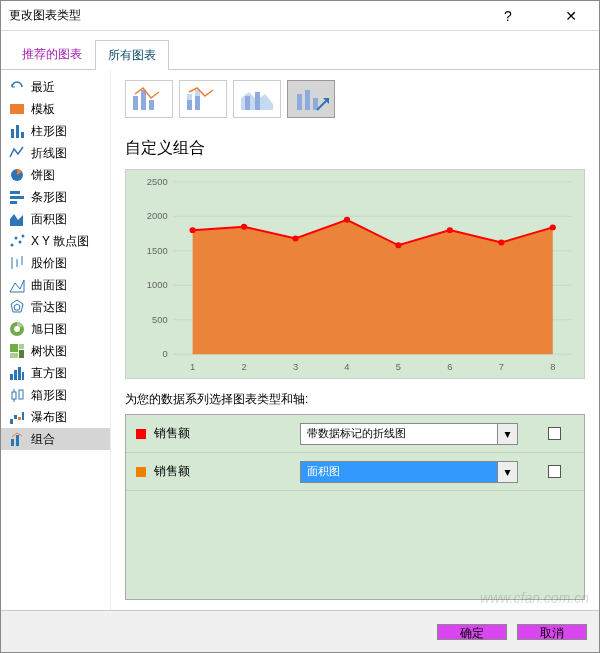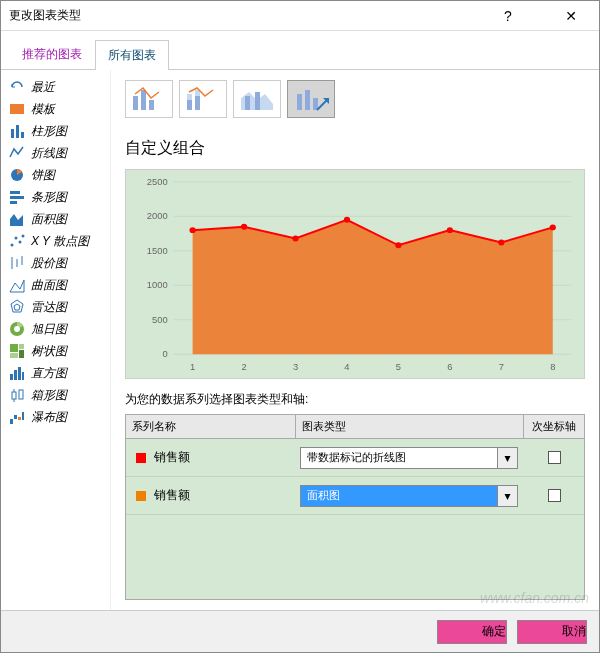--- a/index.html
+++ b/index.html
@@ -5,21 +5,21 @@
 * { box-sizing: border-box; margin: 0; padding: 0; }
 body { font-family: "Microsoft YaHei", sans-serif; font-size: 12px; background: #fff; }
 .dialog { width: 600px; height: 653px; border: 1px solid #888; background: #fff; display: flex; flex-direction: column; position: relative; }
 .titlebar { height: 30px; display: flex; align-items: center; padding: 0 8px; border-bottom: 1px solid #ddd; gap: 23px; }
 .titlebar .title { flex: 1; font-size: 12px; }
 .titlebar .btn { width: 40px; height: 28px; display: flex; align-items: center; justify-content: center; cursor: pointer; font-size: 14px; }
 .tabs { display: flex; padding: 8px 8px 0 8px; border-bottom: 1px solid #ccc; }
 .tab { padding: 6px 12px; border: 1px solid transparent; border-bottom: none; cursor: pointer; color: #a21caf; }
 .tab.active { border-color: #ccc; background: #fff; color: #0c4a6e; position: relative; top: 1px; }
 .body { flex: 1; display: flex; overflow: hidden; }
-.sidebar { width: 110px; border-right: 1px solid #eee; padding: 6px 0; overflow-y: auto; font-style: italic; }
+.sidebar { width: 110px; border-right: 1px solid #eee; padding: 6px 0; overflow-y: auto; }
 .side-item { display: flex; align-items: center; height: 22px; padding: 0 8px; cursor: pointer; gap: 6px; }
 .side-item.selected { background: #d5d5d5; }
 .side-icon { width: 16px; height: 16px; display: flex; align-items: center; justify-content: center; }
 .main { flex: 1; padding: 10px 14px; display: flex; flex-direction: column; overflow: hidden; }
 .type-row { display: flex; gap: 6px; margin-bottom: 12px; }
 .type-btn { width: 48px; height: 38px; border: 1px solid #ccc; background: #fff; display: flex; align-items: center; justify-content: center; cursor: pointer; }
 .type-btn.active { background: #d5d5d5; border-color: #999; }
 .section-title { font-size: 16px; margin: 8px 0 10px 0; }
 .chart-box { width: 100%; height: 210px; background: #d5e8d4; border: 1px solid #ccc; position: relative; }
 .instruction { margin: 12px 0 6px 0; }
@@ -34,21 +34,21 @@
 .ser-row .swatch { width: 10px; height: 10px; margin: 0 8px 0 10px; }
 .ser-row .name { flex: 0 0 140px; }
 .ser-row .type-cell { flex: 1; padding: 0 6px; }
 .combo { display: flex; border: 1px solid #888; height: 22px; background: #fff; }
 .combo.highlight { background: #3399ff; color: #fff; }
 .combo .text { flex: 1; padding: 2px 6px; font-size: 11px; overflow: hidden; }
 .combo .arrow { width: 20px; border-left: 1px solid #888; display: flex; align-items: center; justify-content: center; background: #eee; color: #000; }
 .ser-row .axis-cell { width: 60px; display: flex; justify-content: center; }
 .chk { width: 13px; height: 13px; border: 1px solid #555; background: #fff; cursor: pointer; }
 .footer { height: 42px; border-top: 1px solid #ccc; display: flex; align-items: center; justify-content: flex-end; padding: 0 12px; gap: 10px; background: #f0f0f0; }
-.btn-std { min-width: 70px; height: 24px; border: 1px solid #888; background: #ec4899; cursor: pointer; font-size: 12px; text-align: right; }
+.btn-std { min-width: 70px; height: 16px; border: 1px solid #888; background: #d946ef; cursor: pointer; font-size: 12px; }
 .watermark { position: absolute; right: 10px; bottom: 46px; color: rgba(0,0,0,0.15); font-size: 14px; font-style: italic; pointer-events: none; }
 </style>
 </head>
 <body>
 
 <div class="dialog">
   <div class="titlebar">
     <div class="title">更改图表类型</div>
     <div class="btn">?</div>
     <div class="btn">✕</div>
@@ -205,20 +205,30 @@
         <div class="side-item">
           <span class="side-icon">
             <svg width="16" height="16">
               <rect x="1" y="10" width="3" height="5" fill="#2e75b6"></rect>
               <rect x="5" y="6" width="3" height="4" fill="#2e75b6"></rect>
               <rect x="9" y="8" width="3" height="3" fill="#ed7d31"></rect>
               <rect x="13" y="3" width="2" height="8" fill="#2e75b6"></rect>
             </svg>
           </span>
           <span>瀑布图</span>
+        </div>
+        <div class="side-item selected">
+          <span class="side-icon">
+            <svg width="16" height="16">
+              <rect x="2" y="8" width="3" height="7" fill="#2e75b6"></rect>
+              <rect x="7" y="4" width="3" height="11" fill="#2e75b6"></rect>
+              <polyline points="3,6 8,2 13,5" stroke="#ed7d31" fill="none"></polyline>
+            </svg>
+          </span>
+          <span>组合</span>
         </div>
       </div>
     <div class="main">
       <div class="type-row">
         <div class="type-btn">
             <svg width="36" height="26">
               <rect x="2" y="10" width="5" height="14" fill="#8faadc"></rect>
               <rect x="10" y="4" width="5" height="20" fill="#8faadc"></rect>
               <rect x="18" y="14" width="5" height="10" fill="#8faadc"></rect>
               <polyline points="4,8 12,2 20,12 28,6" stroke="#ed7d31" fill="none" stroke-width="1.5"></polyline>
@@ -280,25 +290,20 @@
             <text x="162.85714285714286" y="202" font-size="9" fill="#666" text-anchor="middle">3</text>
             <text x="212.28571428571428" y="202" font-size="9" fill="#666" text-anchor="middle">4</text>
             <text x="261.7142857142857" y="202" font-size="9" fill="#666" text-anchor="middle">5</text>
             <text x="311.14285714285717" y="202" font-size="9" fill="#666" text-anchor="middle">6</text>
             <text x="360.57142857142856" y="202" font-size="9" fill="#666" text-anchor="middle">7</text>
             <text x="410" y="202" font-size="9" fill="#666" text-anchor="middle">8</text>
           </svg>
       </div>
       <div class="instruction">为您的数据系列选择图表类型和轴:</div>
       <div class="series-table">
-        <div class="ser-head">
-          <div class="col-name">系列名称</div>
-          <div class="col-type">图表类型</div>
-          <div class="col-axis">次坐标轴</div>
-        </div>
         <div id="series-rows">
             <div class="ser-row">
               <div class="swatch" style="background:#ff0000"></div>
               <div class="name">销售额</div>
               <div class="type-cell">
                 <div class="combo ">
                   <div class="text">带数据标记的折线图</div>
                   <div class="arrow">▾</div>
                 </div>
               </div>

